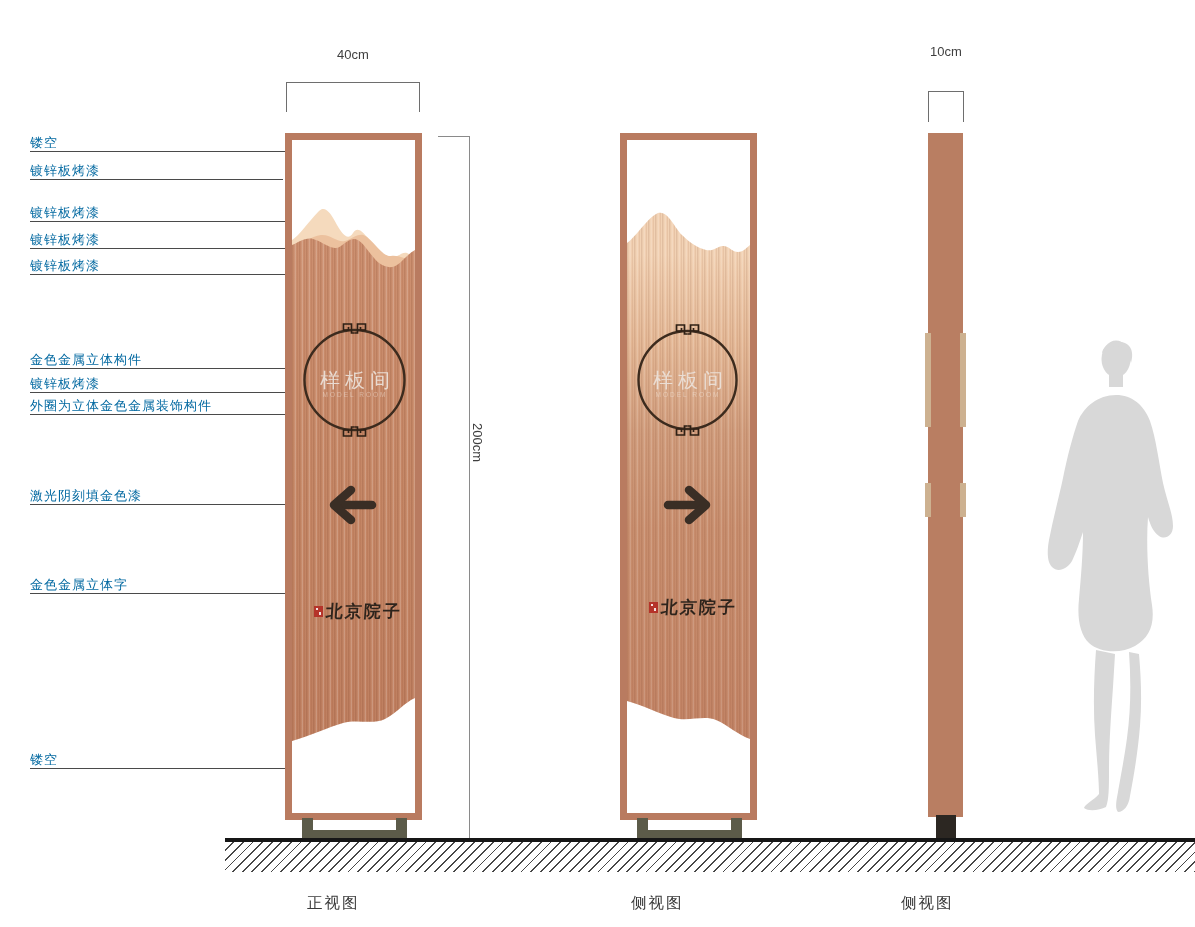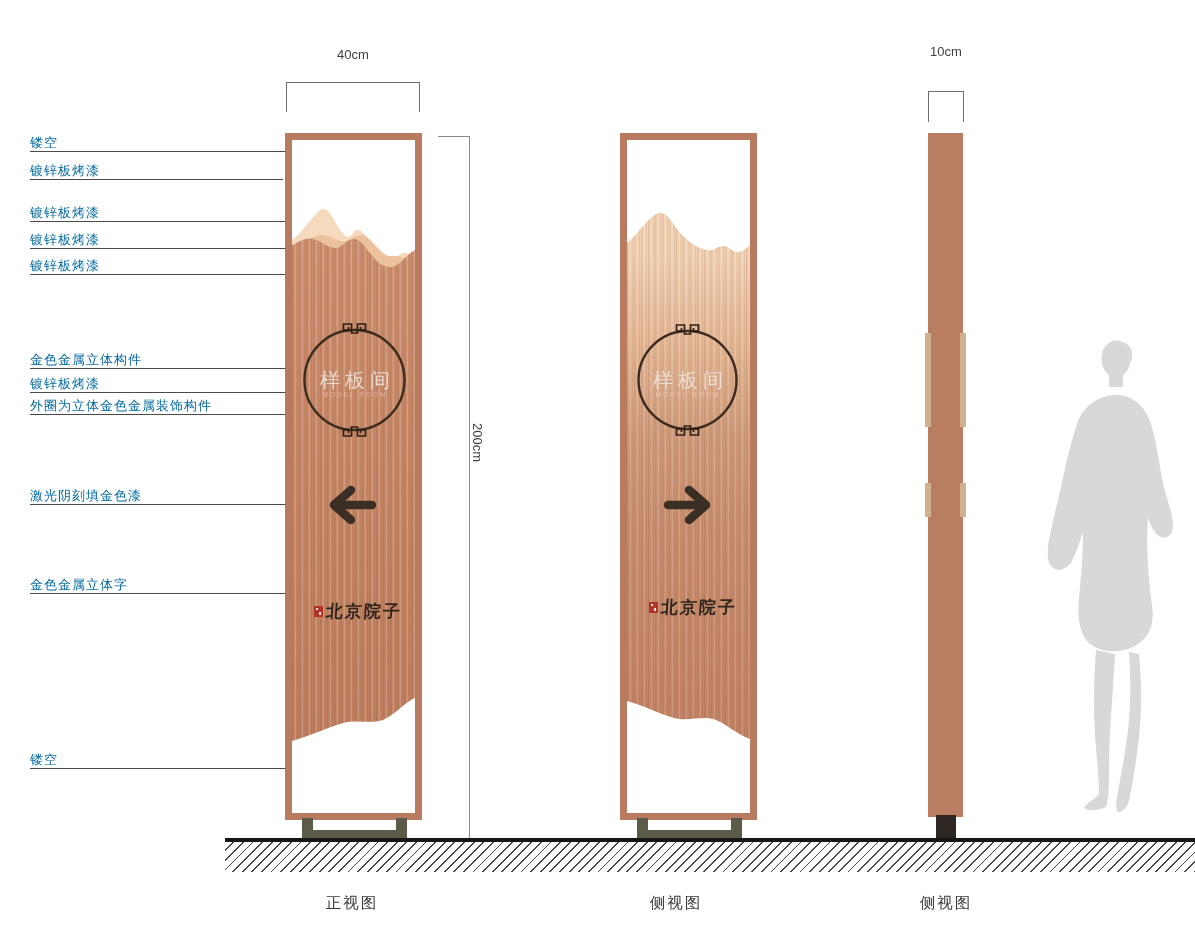--- a/index.html
+++ b/index.html
@@ -4,21 +4,21 @@
 <style>
   html,body{margin:0;padding:0;background:#fff;}
   #canvas{position:relative;width:1195px;height:927px;background:#fff;overflow:hidden;
           font-family:"Liberation Sans",sans-serif;}
   .abs{position:absolute;}
   .llabel{position:absolute;left:30px;font-size:13px;color:#0369a1;white-space:nowrap;letter-spacing:1px;}
   .lline{position:absolute;left:30px;height:0;border-top:1px solid #4a4a4a;}
   .dimtext{position:absolute;font-size:13px;color:#3f3f3f;text-align:center;}
   .dimline-h{position:absolute;height:0;border-top:1px solid #6e6e6e;}
   .dimtick-v{position:absolute;width:0;border-left:1px solid #6e6e6e;}
-  .caption{position:absolute;font-size:15.5px;color:#3a3a3a;text-align:center;width:90px;letter-spacing:2px;}
+  .caption{position:absolute;font-size:15.5px;color:#3a3a3a;width:90px;letter-spacing:2px;}
   .roomname{position:absolute;width:120px;text-align:center;font-size:20px;letter-spacing:5px;
             color:rgba(235,226,218,0.92);text-indent:5px;}
   .roomen{position:absolute;width:120px;text-align:center;font-size:6.5px;letter-spacing:2px;
           color:rgba(250,245,238,0.42);}
   .logo{position:absolute;width:120px;display:flex;align-items:center;justify-content:center;gap:3px;}
   .logo .btxt{font-size:17px;font-weight:bold;color:#2e241c;letter-spacing:2px;transform:skewX(-4deg);}
   .seal{position:relative;display:inline-block;width:9px;height:11px;background:#b5342a;flex:0 0 auto;}
   .seal::before{content:"";position:absolute;left:2px;top:2px;width:2px;height:2px;background:rgba(255,255,255,.85);}
   .seal::after{content:"";position:absolute;left:5px;top:6px;width:2px;height:3px;background:rgba(255,255,255,.85);}
   .strip{position:absolute;width:6px;background:#cdb190;}

